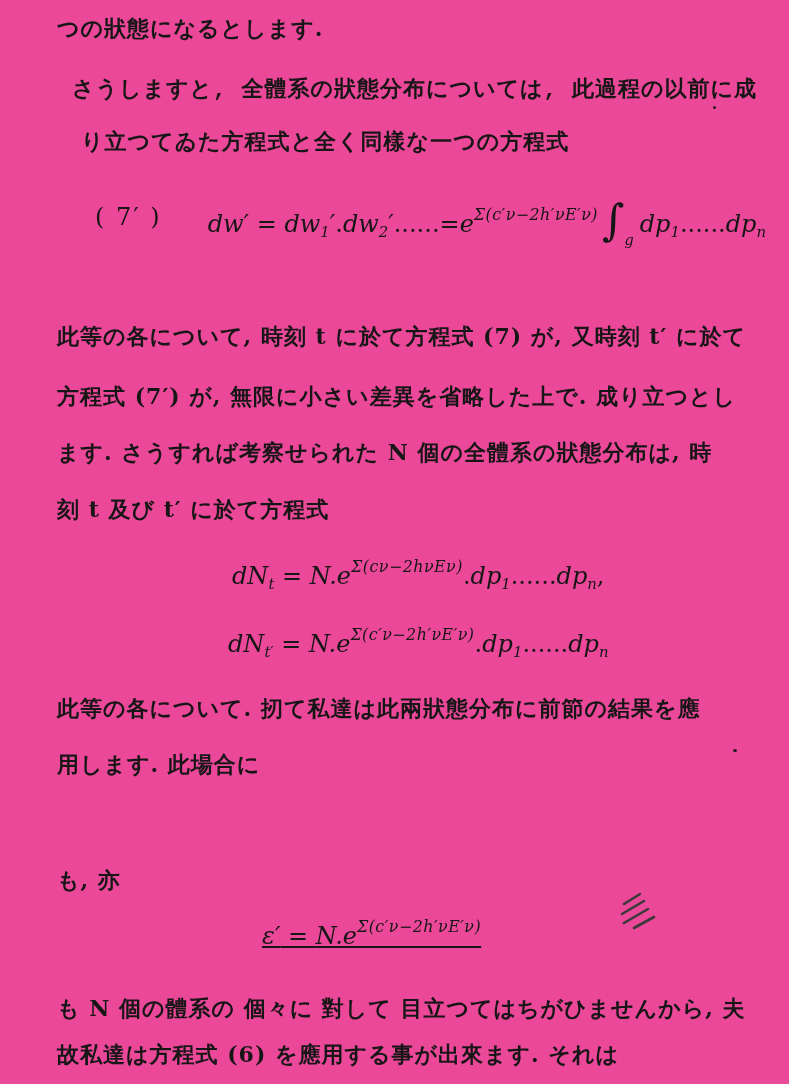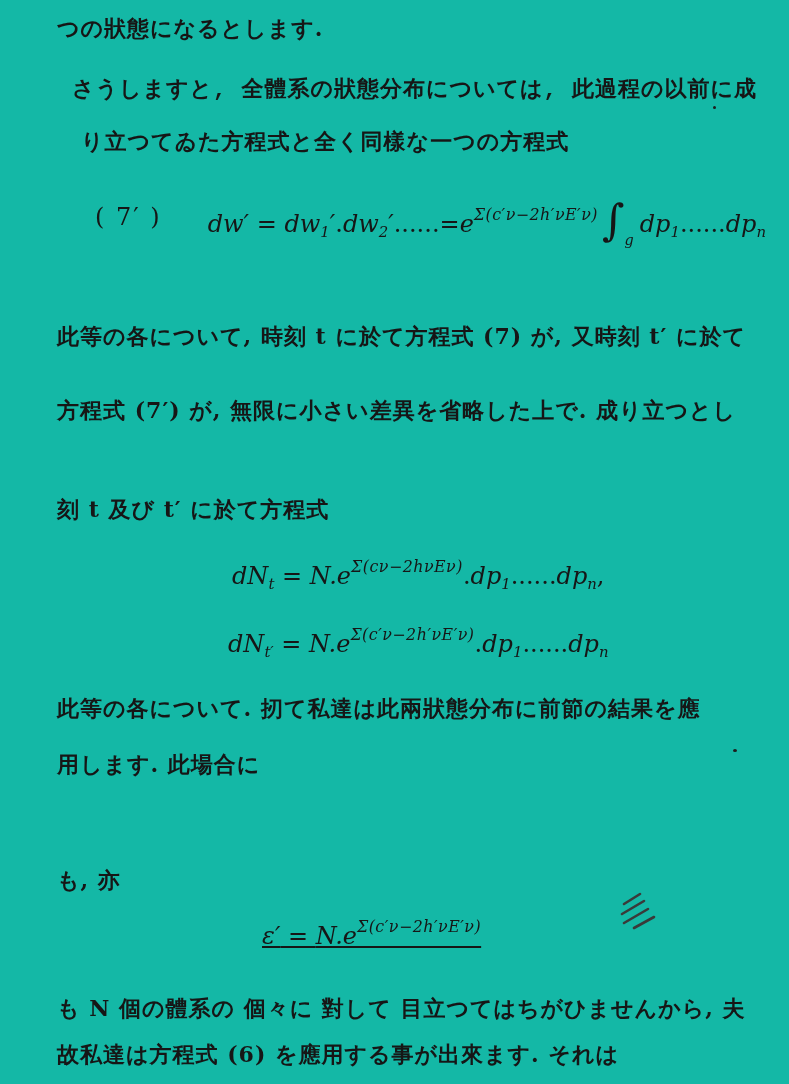--- a/index.html
+++ b/index.html
@@ -1,19 +1,19 @@
 <!DOCTYPE html>
 <html><head>
 <meta charset="utf-8">
 <style>
   html,body{margin:0;padding:0;background:#e8e8e8;}
   .page{
     position:relative;
     width:789px;height:1084px;
-    background:#14b8a6;
+    background:#ec4899;
     overflow:hidden;
     font-family:"DejaVu Serif","Liberation Serif",serif;
     color:#161616;
   }
   
   .tline{
     position:absolute;
     left:57px;
     font-size:22px;
     letter-spacing:1px;
@@ -88,21 +88,22 @@
   <div class="tline" style="top:14px;">つの狀態になるとします.</div>
   <div class="tline indent" style="top:74px;">さうしますと, 全體系の狀態分布については, 此過程の以前に成</div>
   <div class="tline" style="top:127px;margin-left:24px;">り立つてゐた方程式と全く同樣な一つの方程式</div>
 
   <div class="eq" style="top:192px;left:95px;">
     <span class="eq-label">( 7′ )</span>
     <span><span class="tk-v">dw′</span><span class="tk-r"> = </span><span class="tk-v">dw</span><span class="tk-sub">1</span><span class="tk-v">′</span><span class="tk-r">.</span><span class="tk-v">dw</span><span class="tk-sub">2</span><span class="tk-v">′</span><span class="tk-r">......=</span><span class="tk-v">e</span><span class="tk-sup">Σ(c′ν−2h′νE′ν)</span><span class="tk-int">∫</span><span class="tk-isub">g</span><span class="tk-v">dp</span><span class="tk-sub">1</span><span class="tk-r">......</span><span class="tk-v">dp</span><span class="tk-sub">n</span></span>
   </div>
 
   <div class="tline" style="top:322px;">此等の各について, 時刻 t に於て方程式 (7) が, 又時刻 t′ に於て</div>
-  <div class="tline" style="top:382px;margin-top:14px;">方程式 (7′) が, 無限に小さい差異を省略した上で. 成り立つとし</div>
+  <div class="tline" style="top:382px;">方程式 (7′) が, 無限に小さい差異を省略した上で. 成り立つとし</div>
+  <div class="tline" style="top:438px;">ます.  さうすれば考察せられた N 個の全體系の狀態分布は, 時</div>
   <div class="tline" style="top:495px;">刻 t 及び t′ に於て方程式</div>
 
   <div class="eq" style="top:562px;left:232px;align-items:center;">
     <span><span class="tk-v">dN</span><span class="tk-sub">t</span><span class="tk-r"> = </span><span class="tk-v">N.e</span><span class="tk-sup">Σ(cν−2hνEν)</span><span class="tk-r">.</span><span class="tk-v">dp</span><span class="tk-sub">1</span><span class="tk-r">......</span><span class="tk-v">dp</span><span class="tk-sub">n</span><span class="tk-r">,</span></span>
   </div>
   <div class="eq" style="top:630px;left:228px;">
     <span><span class="tk-v">dN</span><span class="tk-sub">t′</span><span class="tk-r"> = </span><span class="tk-v">N.e</span><span class="tk-sup">Σ(c′ν−2h′νE′ν)</span><span class="tk-r">.</span><span class="tk-v">dp</span><span class="tk-sub">1</span><span class="tk-r">......</span><span class="tk-v">dp</span><span class="tk-sub">n</span></span>
   </div>
 
   <div class="tline" style="top:694px;">此等の各について.  扨て私達は此兩狀態分布に前節の結果を應</div>

